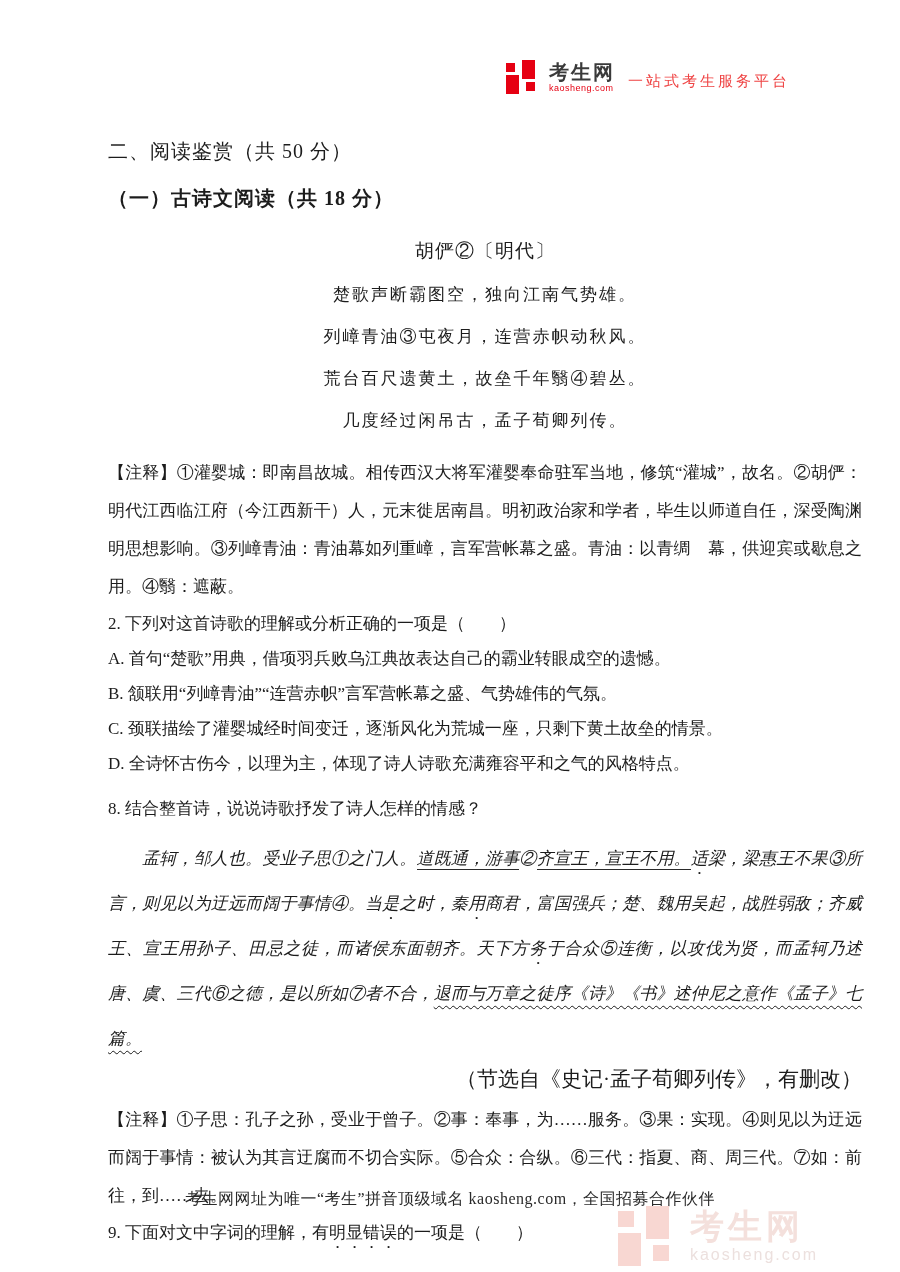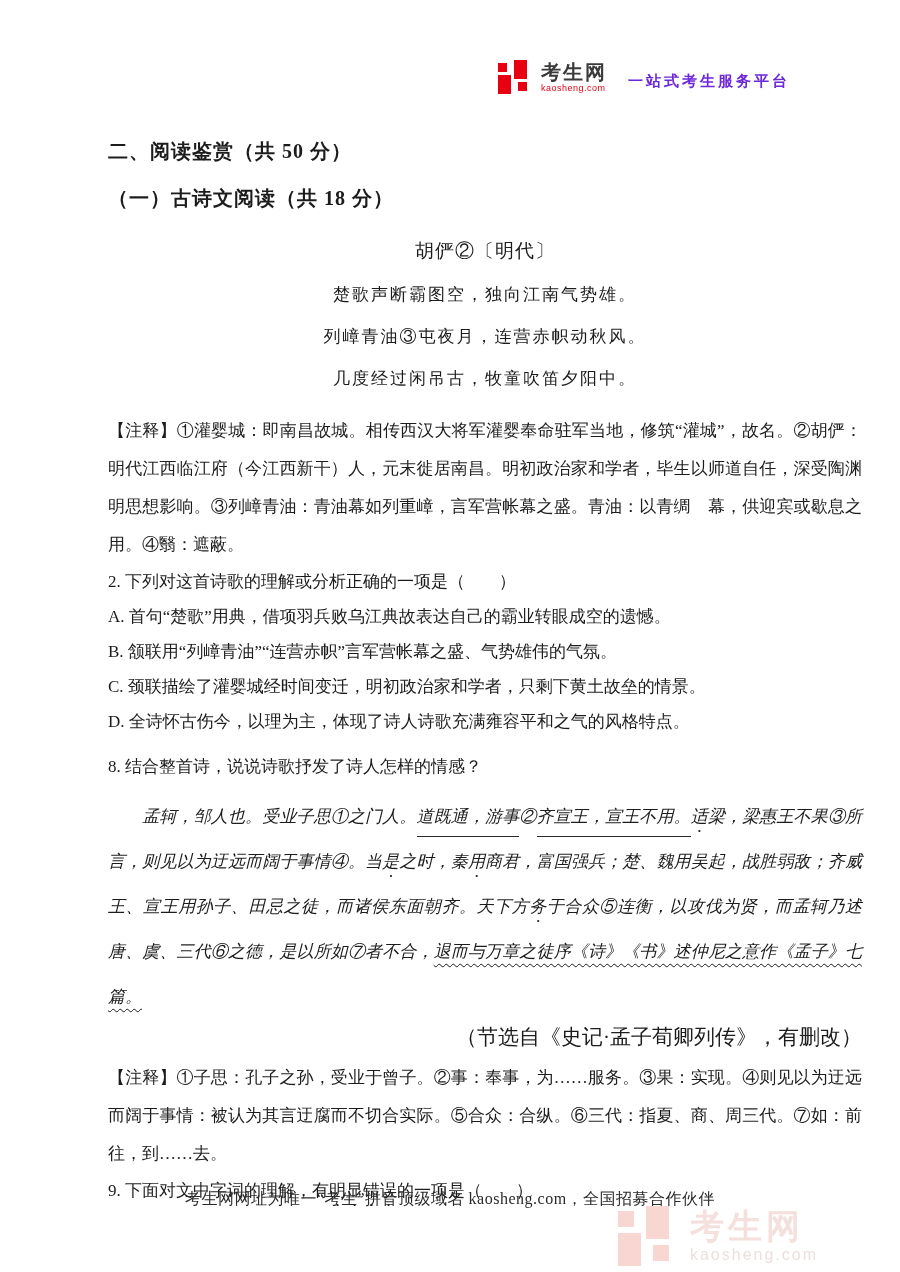--- a/index.html
+++ b/index.html
@@ -11,43 +11,43 @@
   .brand { position:absolute; top:60px; right:80px; display:flex; align-items:center; gap:9px; }
   .brand-icon { position:relative; width:34px; height:34px; }
   .brand-icon div { position:absolute; background:#e60012; }
   .bi-1 { left:0; top:3px; width:9px; height:9px; }
   .bi-2 { left:0; top:15px; width:13px; height:19px; }
   .bi-3 { left:16px; top:0; width:13px; height:19px; }
   .bi-4 { left:20px; top:22px; width:9px; height:9px; }
   .brand-name-col { display:flex; flex-direction:column; line-height:1; }
   .brand-name { font-family:"Liberation Sans",sans-serif; font-weight:bold; font-size:20px; color:#3a3a3a; letter-spacing:2px; }
   .brand-domain { font-family:"Liberation Sans",sans-serif; font-size:9px; color:#e60012; margin-top:2px; letter-spacing:0.5px; }
-  .brand-tagline { font-family:"Liberation Sans",sans-serif; font-size:15px; font-weight:bold; color:#6d28d9; letter-spacing:3px; margin-left:12px; padding-top:8px; }
+  .brand-tagline { font-family:"Liberation Sans",sans-serif; font-size:15px; font-weight:normal; color:#ef4444; letter-spacing:3px; margin-left:4px; padding-top:8px; }
 
   
   .content { position:absolute; top:138px; left:78px; width:754px; }
-  .sec-title { font-size:20px; font-weight:bold; letter-spacing:1px; }
+  .sec-title { font-size:20px; font-weight:normal; letter-spacing:1px; }
   .sec-sub   { font-size:20px; font-weight:bold; letter-spacing:1px; margin-top:20px; }
 
   .poem { text-align:center; margin-top:26px; }
   .poem-title { font-size:17px; letter-spacing:1px; }
   .poem-author { font-size:19px; margin-top:26px; letter-spacing:1px;text-align:center; }
   .poem-line { font-size:17px; margin-top:19px; letter-spacing:2px; }
 
   .notes { margin-top:22px; font-size:17px; line-height:38px; text-align:justify; }
 
   .stem { margin-top:10px; font-size:17px; line-height:35px; }
   .option { font-size:17px; line-height:35px; }
   .q-block .option, .q-block .stem { margin-top:0; }
 
   .passage { margin-top:10px; font-size:17px; line-height:45px; text-align:justify; font-style:italic; }
   .passage-source { font-size:21px; text-align:right; margin-top:2px; line-height:32px; }
 
   
-  .u { border-bottom:1px solid #2a2a2a; padding-bottom:10px; }
+  .u { border-bottom:1px solid #2a2a2a; padding-bottom:1px; }
   .w { text-decoration:underline; text-decoration-style:wavy; text-decoration-thickness:1px; text-underline-offset:6px; }
   .dot { -webkit-text-emphasis:filled dot; -webkit-text-emphasis-position:under; text-emphasis:filled dot; text-emphasis-position:under right; }
 
   
   .footer { position:absolute; left:0; right:0; bottom:62px; text-align:center; font-size:16px; color:#2a2a2a; letter-spacing:0.5px; }
 
   
   .watermark { position:absolute; right:52px; bottom:6px; display:flex; align-items:center; gap:12px; }
   .wm-icon { position:relative; width:60px; height:60px; }
   .wm-icon div { position:absolute; background:#f8d7d2; }
@@ -80,30 +80,31 @@
 
   <div class="content">
 
     <div class="sec-title">二、阅读鉴赏（共 50 分）</div>
     <div class="sec-sub">（一）古诗文阅读（共 18 分）</div>
 
     <div class="poem">
       <div class="poem-author">胡俨②〔明代〕</div>
       <div class="poem-line">楚歌声断霸图空，独向江南气势雄。</div>
       <div class="poem-line">列嶂青油③屯夜月，连营赤帜动秋风。</div>
-      <div class="poem-line">几度经过闲吊古，牧童吹笛夕阳中。</div>
+      <div class="poem-line">荒台百尺遗黄土，故垒千年翳④碧丛。</div>
+      <div class="poem-line">几度经过闲吊古，孟子荀卿列传。</div>
     </div>
 
     <div class="notes">【注释】①灌婴城：即南昌故城。相传西汉大将军灌婴奉命驻军当地，修筑“灌城”，故名。②胡俨：明代江西临江府（今江西新干）人，元末徙居南昌。明初政治家和学者，毕生以师道自任，深受陶渊明思想影响。③列嶂青油：青油幕如列重嶂，言军营帐幕之盛。青油：以青绸　幕，供迎宾或歇息之用。④翳：遮蔽。</div>
 
     <div class="q-block">
       <div class="stem">2. 下列对这首诗歌的理解或分析正确的一项是（　　）</div>
       <div class="option">A. 首句“楚歌”用典，借项羽兵败乌江典故表达自己的霸业转眼成空的遗憾。</div>
       <div class="option">B. 颔联用“列嶂青油”“连营赤帜”言军营帐幕之盛、气势雄伟的气氛。</div>
-      <div class="option">C. 颈联描绘了灌婴城经时间变迁，明初政治家和学者，只剩下黄土故垒的情景。</div>
+      <div class="option">C. 颈联描绘了灌婴城经时间变迁，逐渐风化为荒城一座，只剩下黄土故垒的情景。</div>
       <div class="option">D. 全诗怀古伤今，以理为主，体现了诗人诗歌充满雍容平和之气的风格特点。</div>
     </div>
 
     <div class="stem">8. 结合整首诗，说说诗歌抒发了诗人怎样的情感？</div>
 
     <div class="passage"><span>　　孟轲，邹人也。受业子思①之门人。</span><span class="u">道既通，游事</span><span>②</span><span class="u">齐宣王，宣王不用。</span><span class="dot">适</span><span>梁，梁惠王不果③所言，则见以为迂远而阔于事情④。当</span><span class="dot">是</span><span>之时，秦</span><span class="dot">用</span><span>商君，富国强兵；楚、魏用吴起，战胜弱敌；齐威王、宣王用孙子、田忌之徒，而诸侯东面朝齐。天下方</span><span class="dot">务</span><span>于合众⑤连衡，以攻伐为贤，而孟轲乃述唐、虞、三代⑥之德，是以所如⑦者不合，</span><span class="w">退而与万章之徒序《诗》《书》述仲尼之意作《孟子》七篇。</span></div>
     <div class="passage-source">（节选自《史记·孟子荀卿列传》，有删改）</div>
 
     <div class="notes" style="margin-top:6px;">【注释】①子思：孔子之孙，受业于曾子。②事：奉事，为……服务。③果：实现。④则见以为迂远而阔于事情：被认为其言迂腐而不切合实际。⑤合众：合纵。⑥三代：指夏、商、周三代。⑦如：前往，到……去。</div>
 

